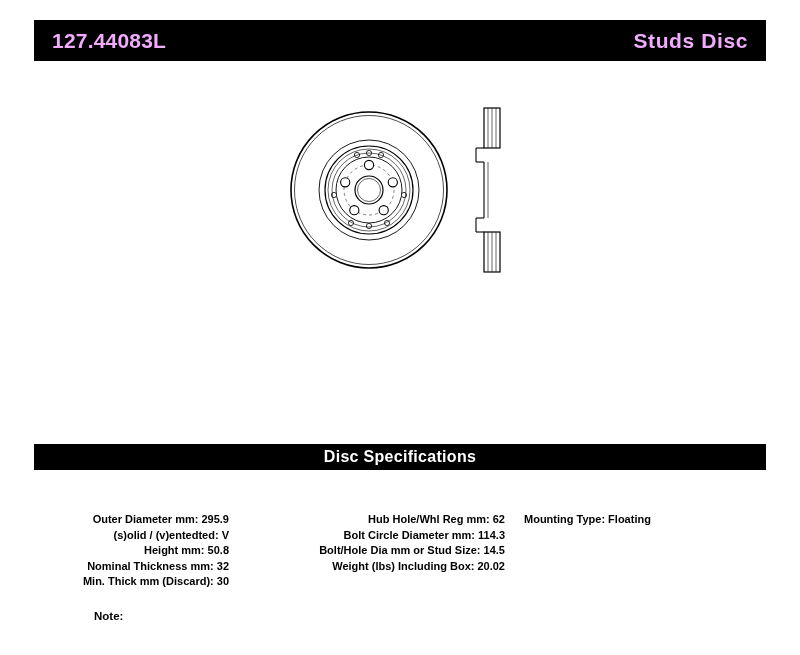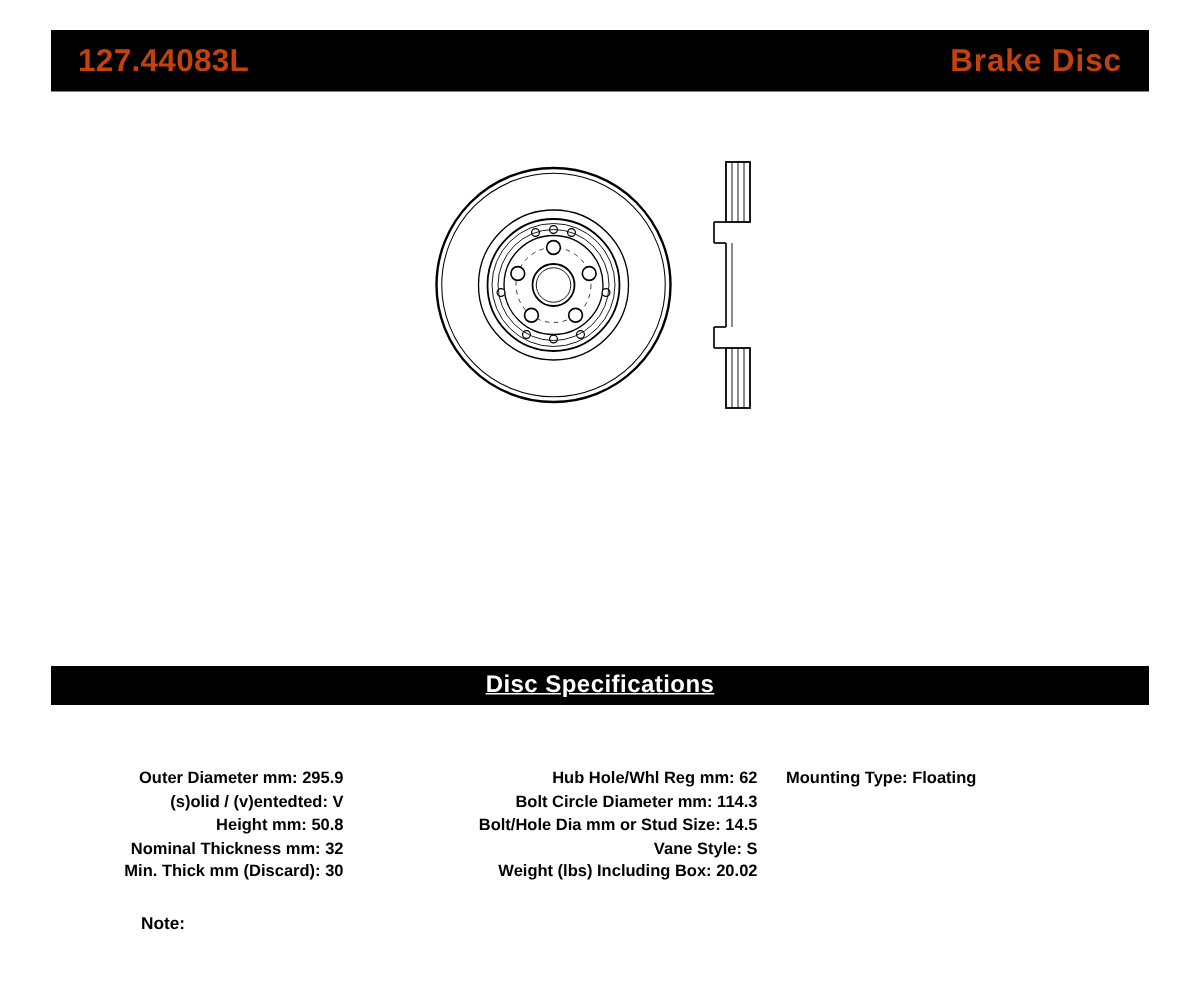--- a/index.html
+++ b/index.html
@@ -17,21 +17,21 @@
   }
 
   
   .header-bar {
     position: absolute;
     left: 34px;
     top: 20px;
     width: 732px;
     height: 41px;
     background: #000000;
-    color: #c2410c;
+    color: #f0abfc;
     display: flex;
     align-items: center;
     justify-content: space-between;
     box-sizing: border-box;
     padding: 0 18px;
   }
   .part-number {
     font-size: 21px;
     font-weight: bold;
     letter-spacing: 0.2px;
@@ -75,21 +75,20 @@
     color: #ffffff;
     display: flex;
     align-items: center;
     justify-content: center;
   }
   .specs-bar-title {
     font-size: 16px;
     font-weight: bold;
     letter-spacing: 0.3px;
     line-height: 1;
-    text-decoration: underline;
   }
 
   .specs-body {
     position: absolute;
     left: 34px;
     top: 474px;
     width: 732px;
     height: 120px;
     margin-top: 38px;
   }
@@ -128,21 +127,21 @@
     top: 98px;
     font-size: 11.5px;
     font-weight: bold;
   }
 </style>
 </head>
 <body>
 
 <div class="header-bar">
   <div class="part-number">127.44083L</div>
-  <div class="product-title">Brake Disc</div>
+  <div class="product-title">Studs Disc</div>
 </div>
 
 <div class="drawing-area">
 
   <div class="rotor-face">
     <svg width="160" height="160" viewBox="0 0 160 160">
       <g fill="none" stroke="#000000">
 
         <circle cx="80" cy="80" r="78" stroke-width="1.6"></circle>
         <circle cx="80" cy="80" r="74.5" stroke-width="0.7"></circle>
@@ -224,21 +223,20 @@
     <div class="spec-line">(s)olid / (v)entedted: V</div>
     <div class="spec-line">Height mm: 50.8</div>
     <div class="spec-line">Nominal Thickness mm: 32</div>
     <div class="spec-line">Min. Thick mm (Discard): 30</div>
   </div>
 
   <div class="col col-mid">
     <div class="spec-line">Hub Hole/Whl Reg mm: 62</div>
     <div class="spec-line">Bolt Circle Diameter mm: 114.3</div>
     <div class="spec-line">Bolt/Hole Dia mm or Stud Size: 14.5</div>
-    <div class="spec-line">Vane Style: S</div>
     <div class="spec-line">Weight (lbs) Including Box: 20.02</div>
   </div>
 
   <div class="col col-right">
     <div class="spec-line">Mounting Type: Floating</div>
   </div>
 
   <div class="note">Note:</div>
 </div>
 

